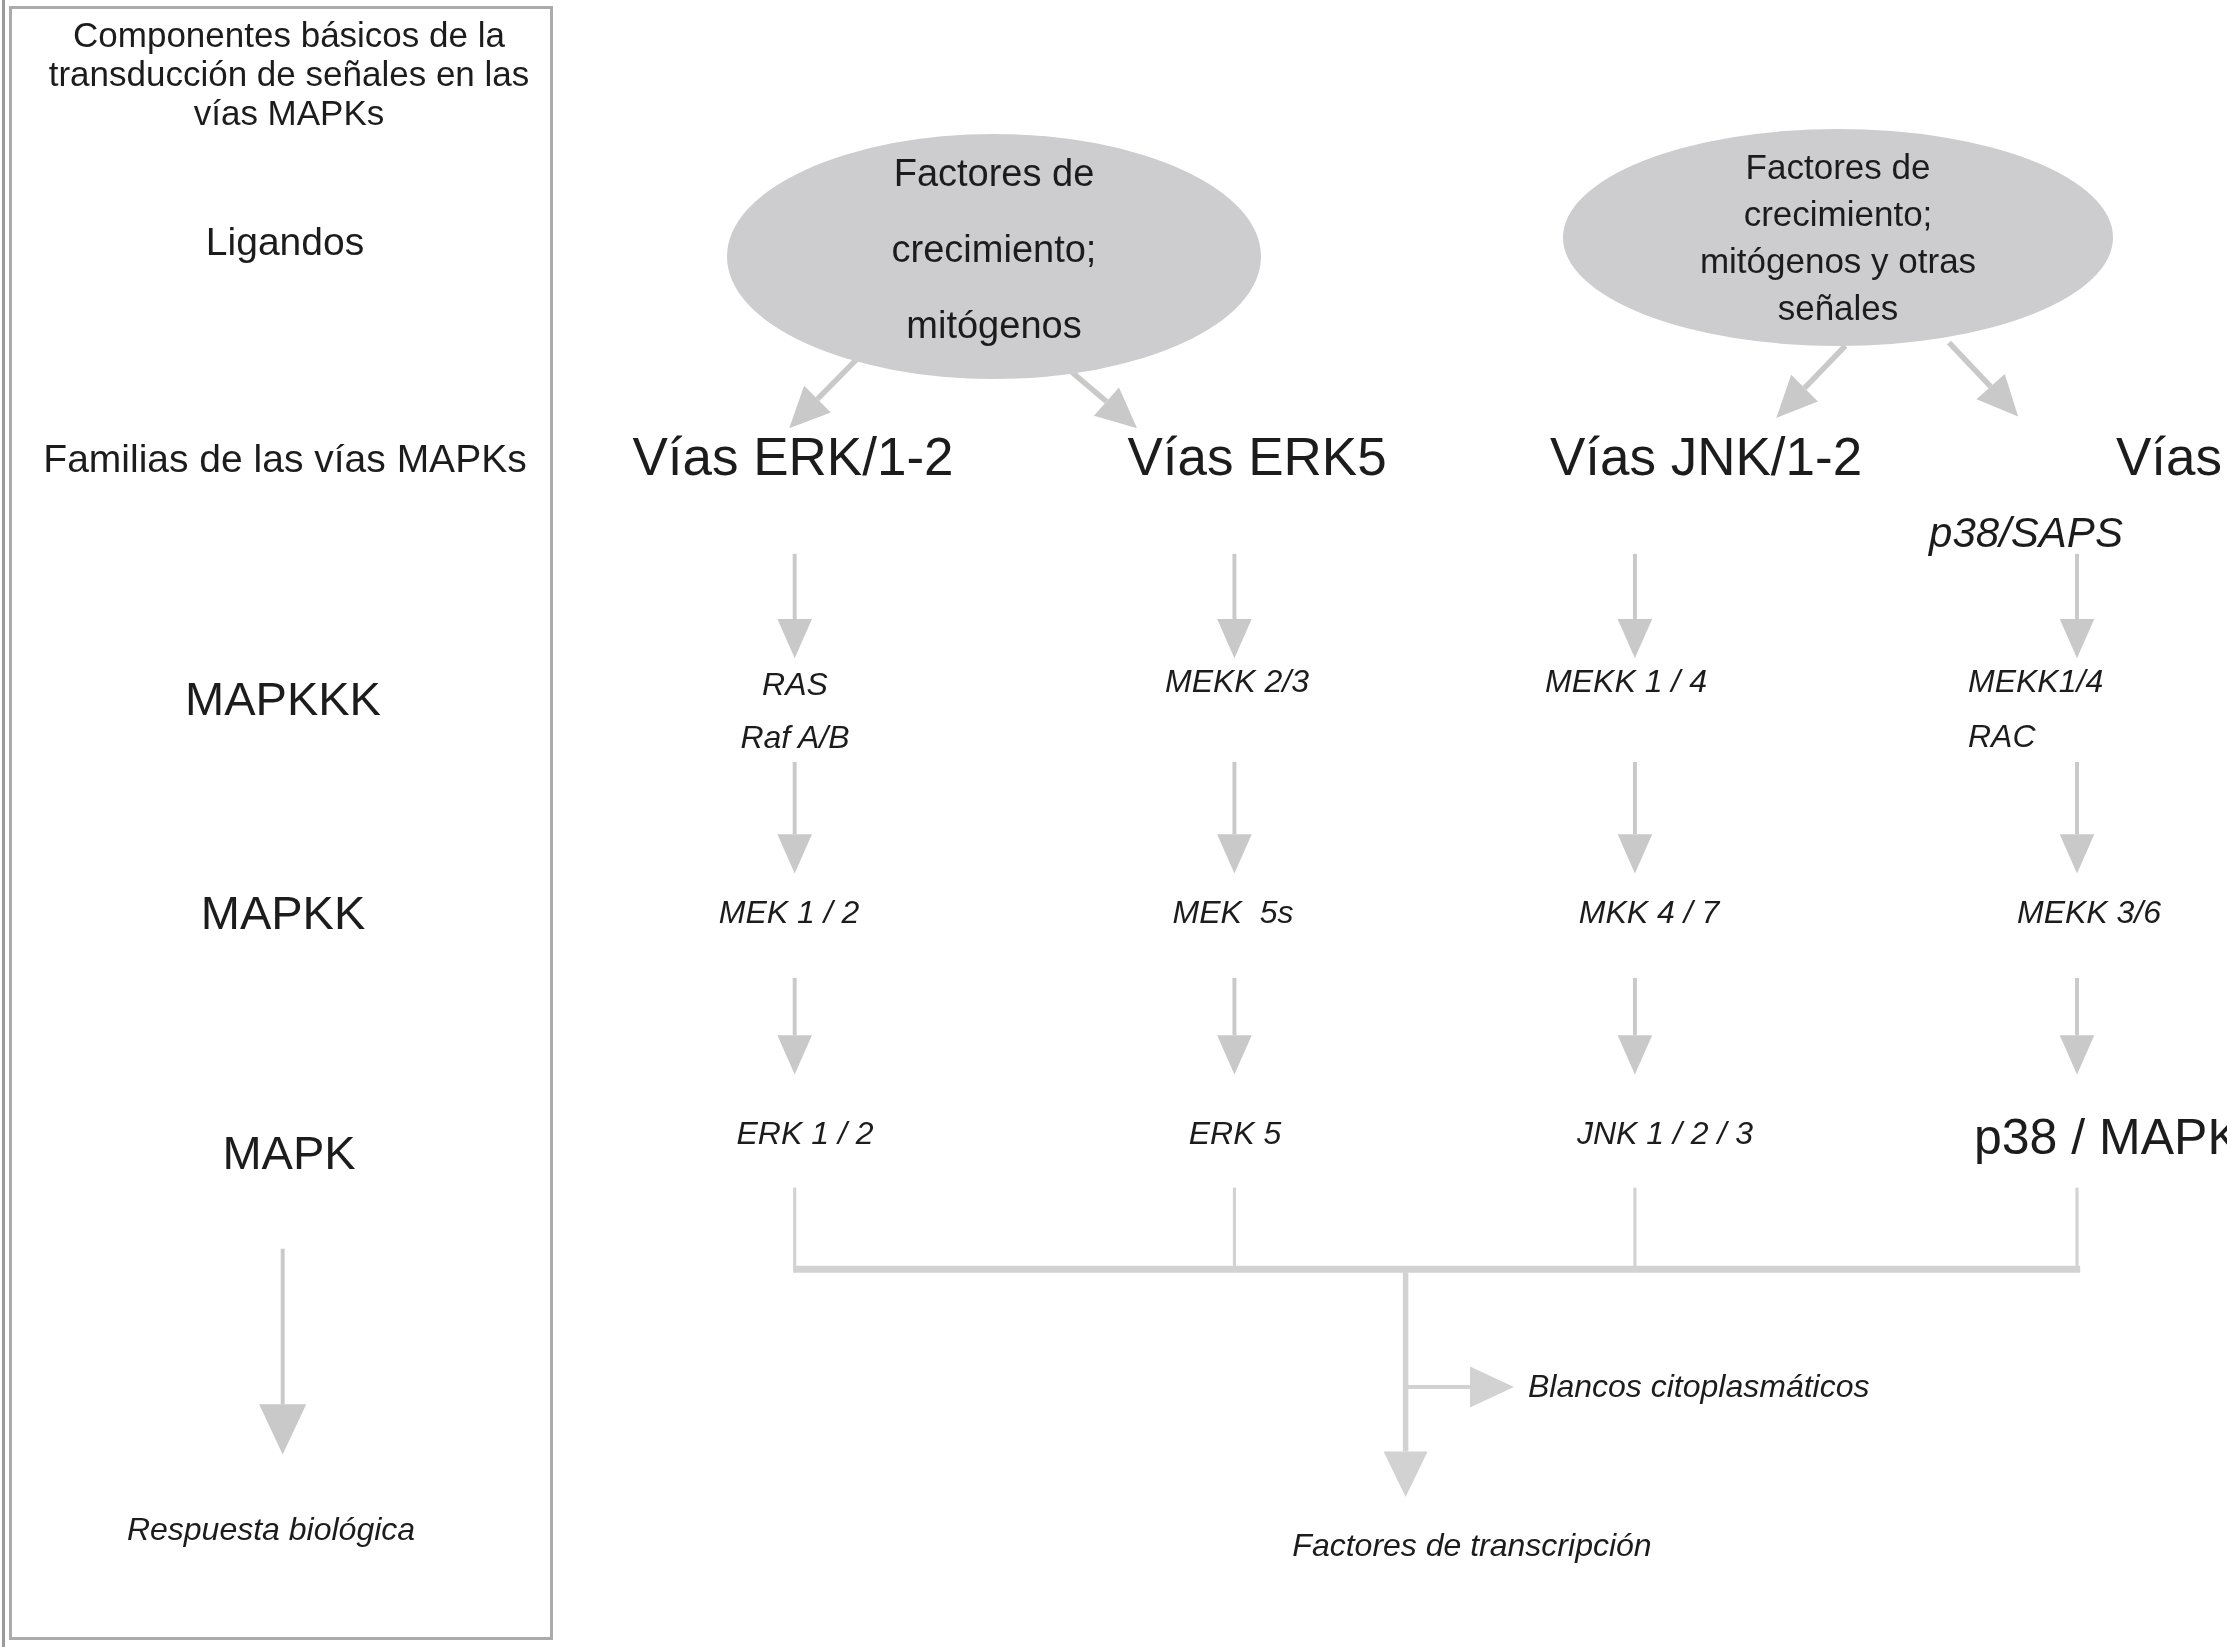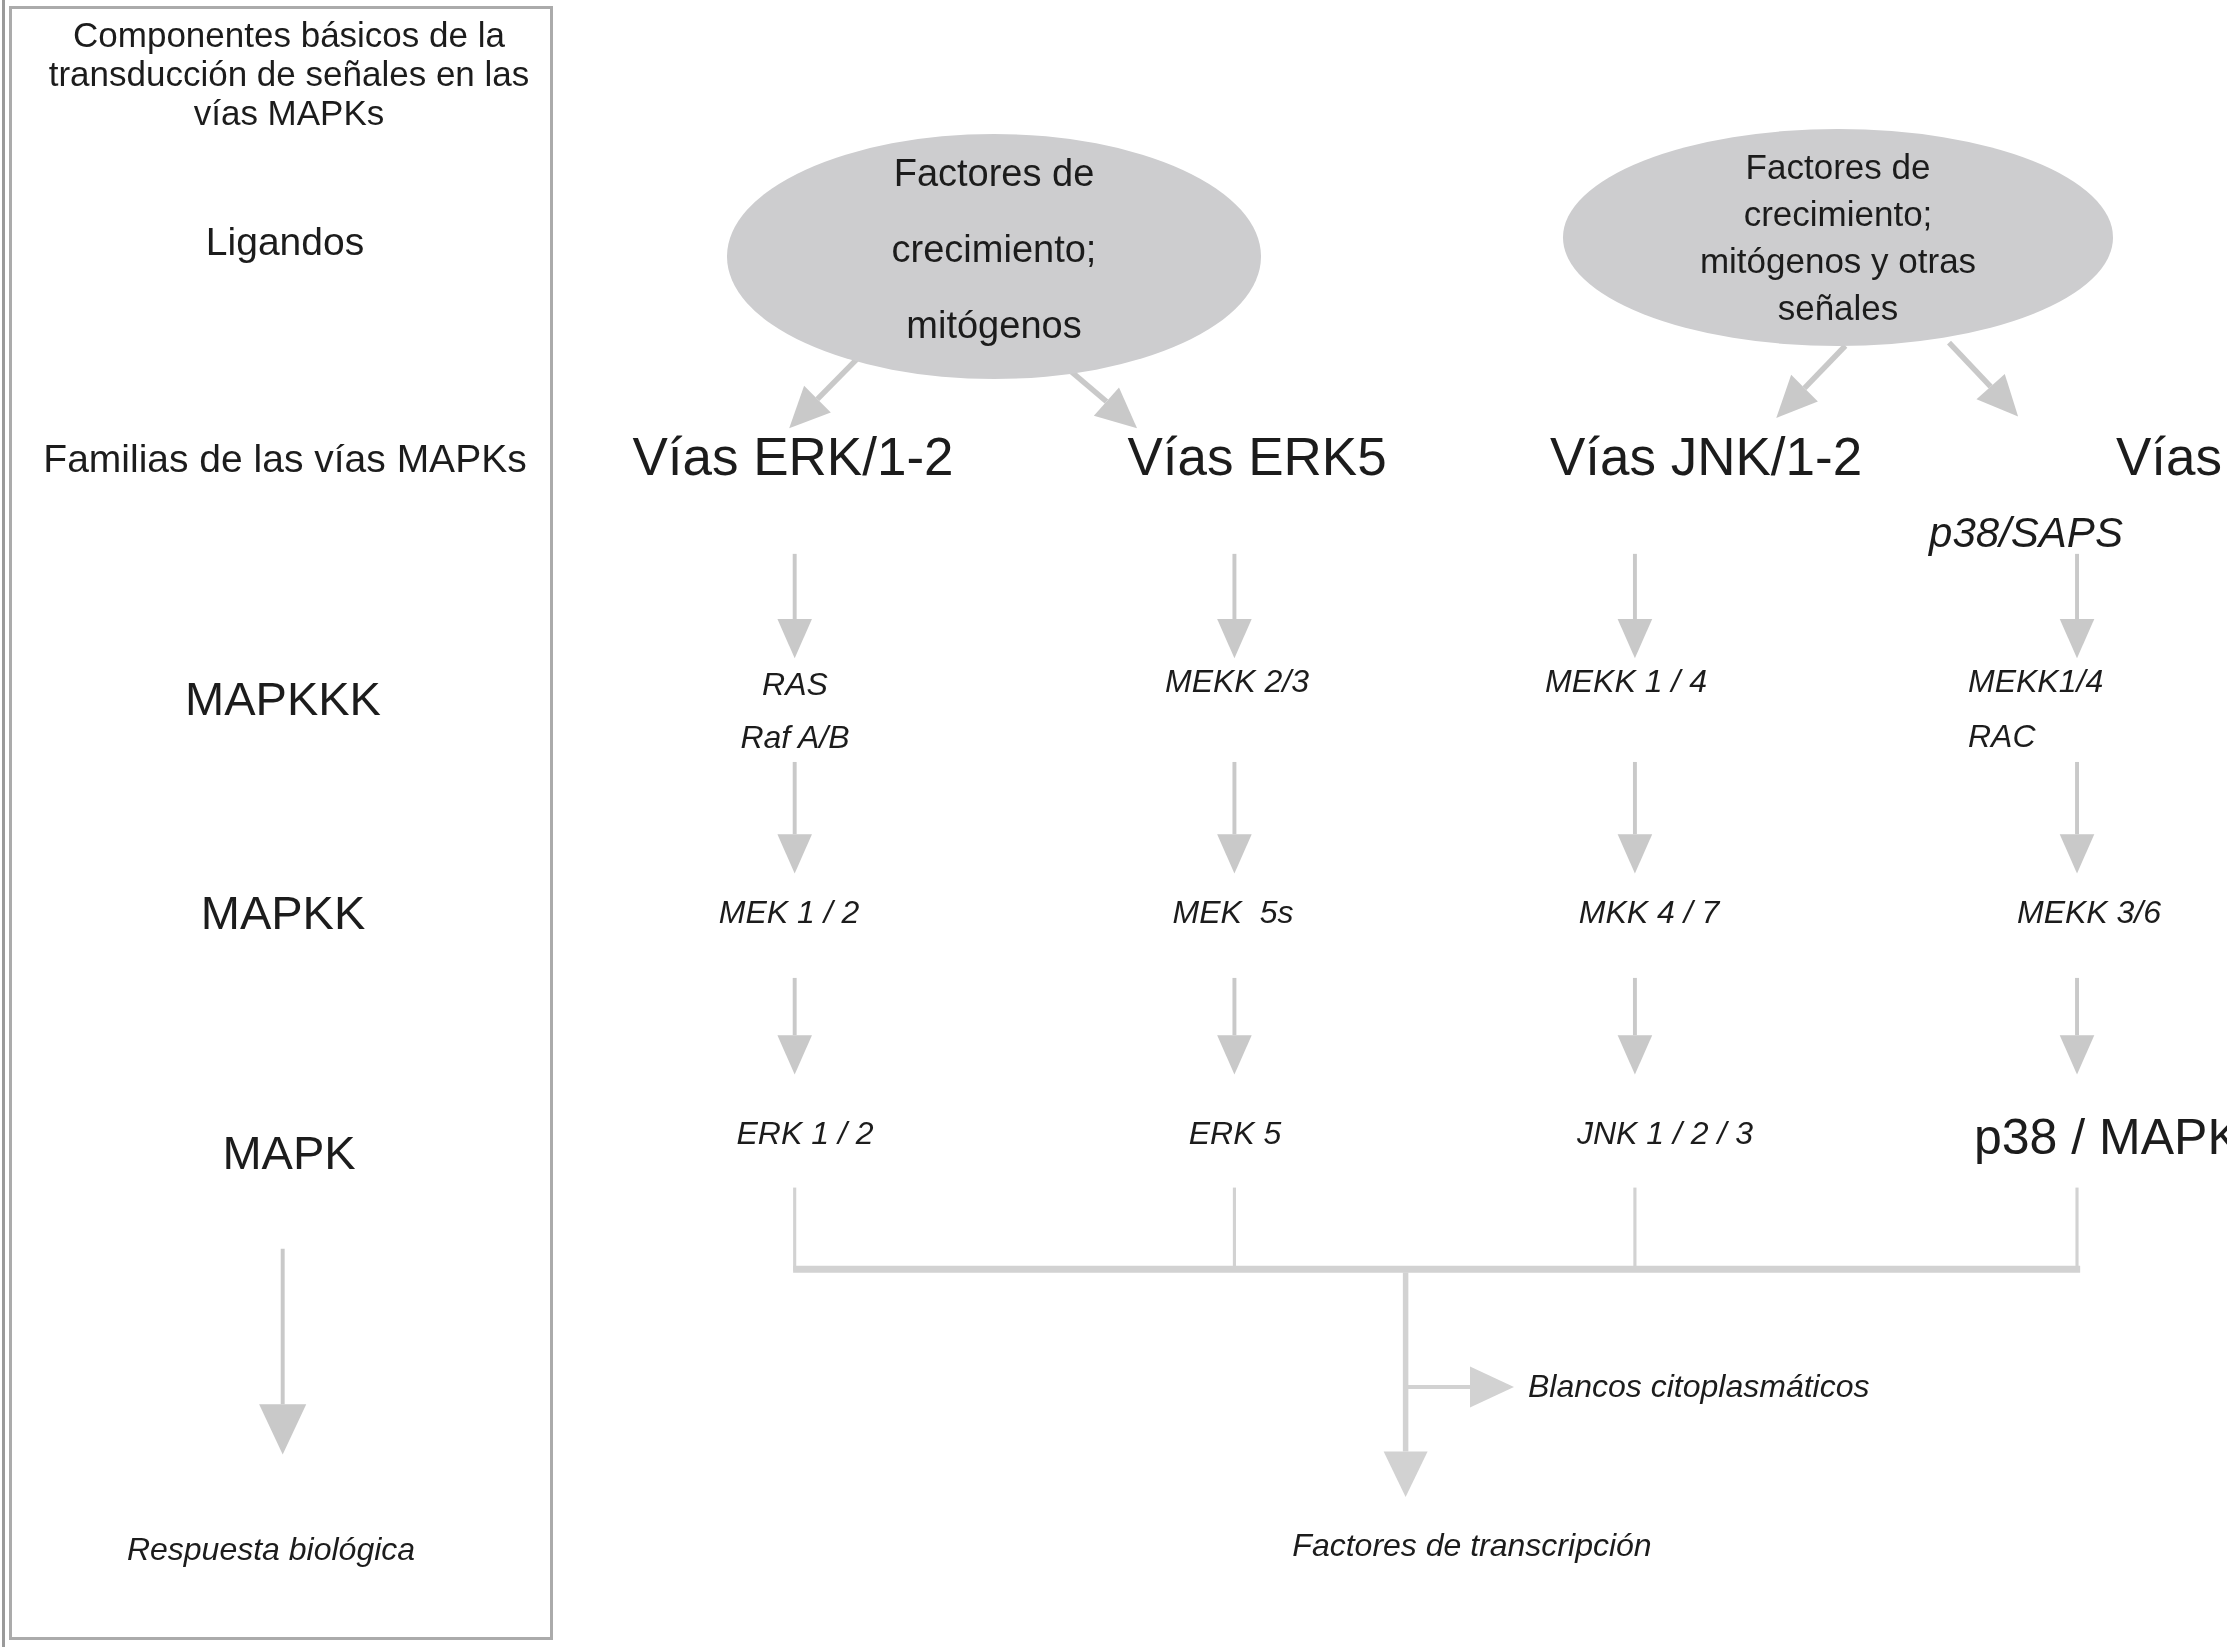--- a/index.html
+++ b/index.html
@@ -130,21 +130,21 @@
   <div class="ellipse" style="left:1563px; top:129px; width:550px; height:217px;"></div>
 
   <div class="t f45" style="left:289px; top:74px;">transducción de señales en las</div>
   <div class="t f45" style="left:289px; top:35px;">Componentes básicos de la</div>
   <div class="t f45" style="left:289px; top:113px;">vías MAPKs</div>
   <div class="t f50" style="left:285px; top:242px;">Ligandos</div>
   <div class="t f50" style="left:285px; top:459px;">Familias de las vías MAPKs</div>
   <div class="t f60" style="left:283px; top:699px;">MAPKKK</div>
   <div class="t f60" style="left:283px; top:913px;">MAPKK</div>
   <div class="t f60" style="left:289px; top:1133px;margin-top:20px;">MAPK</div>
-  <div class="t f58" style="left:271px; top:1530px;margin-top:20px;">Respuesta biológica</div>
+  <div class="t f58" style="left:271px; top:1530px;">Respuesta biológica</div>
 
   <div class="t f48" style="left:994px; top:174px;">Factores de</div>
   <div class="t f48" style="left:994px; top:250px;">crecimiento;</div>
   <div class="t f48" style="left:994px; top:326px;">mitógenos</div>
 
   <div class="t f44" style="left:1838px; top:167px;">Factores de</div>
   <div class="t f44" style="left:1838px; top:214px;">crecimiento;</div>
   <div class="t f44" style="left:1838px; top:261px;">mitógenos y otras</div>
   <div class="t f44" style="left:1838px; top:308px;">señales</div>
 

